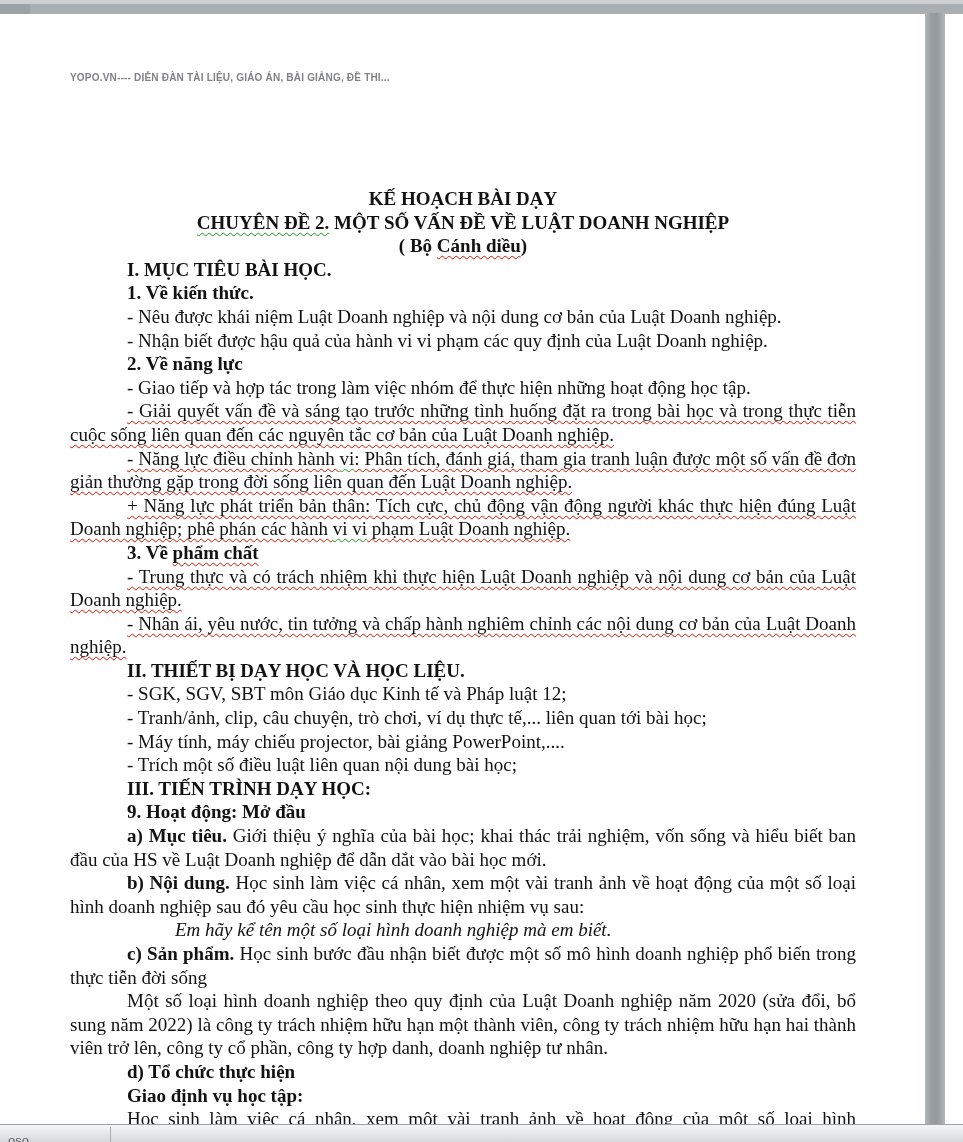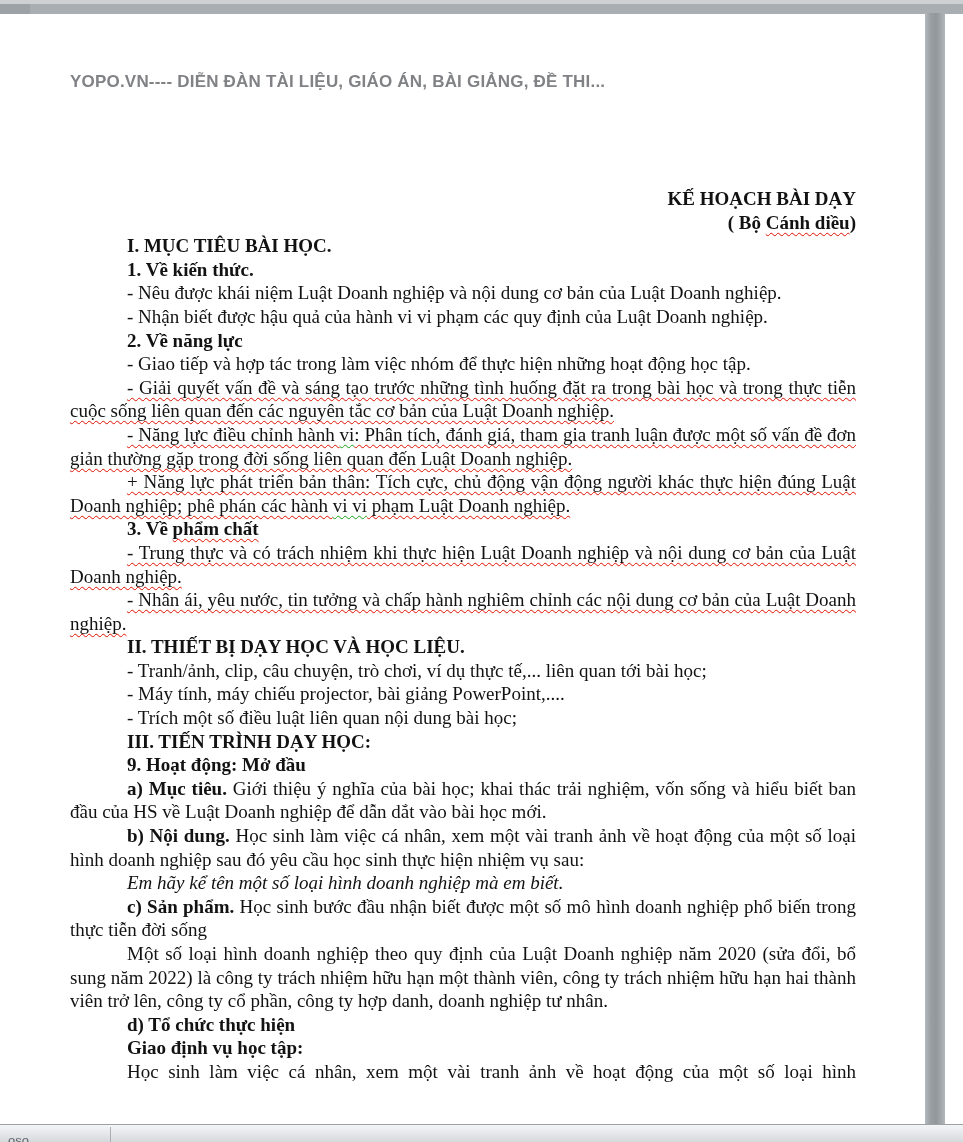--- a/index.html
+++ b/index.html
@@ -25,32 +25,32 @@
   .status-fragment{
     position:absolute;left:8px;top:8px;
     font:13px "Liberation Sans", sans-serif;color:#5f646b;
   }
   .status-divider{position:absolute;left:110px;top:2px;bottom:-2px;width:1px;background:#a9afb4;}
 
   
   .site-header{
     position:absolute;top:72px;left:70px;
     font-family:"Liberation Sans", sans-serif;
-    font-weight:bold;font-size:17px;color:#808285;letter-spacing:.2px;
+    font-weight:bold;font-size:10px;color:#808285;letter-spacing:.2px;
   }
   .doc{
     position:absolute;top:187px;left:70px;width:786px;
     font-size:19px;line-height:23.6px;color:#121212;
   }
   .doc p{margin:0;text-indent:57px;}
-  .doc p.align-center{text-align:right;text-indent:0;}
+  .doc p.align-center{text-align:center;text-indent:0;}
   .doc p.align-justify{text-align:justify;}
   .doc p.last-just{text-align-last:justify;}
   .b{font-weight:bold;}
-  .i{font-style:italic;}
+  .i{font-style:italic;margin-left:48px;}
   .u-red,.u-green{
     text-decoration-line:underline;
     text-decoration-style:wavy;
     text-decoration-thickness:1px;
     text-underline-offset:3px;
     text-decoration-skip-ink:none;
   }
   .u-red{text-decoration-color:#e01000;}
   .u-green{text-decoration-color:#16a016;}
 </style>
@@ -59,34 +59,36 @@
 
 <div class="top-edge-light"></div>
 <div class="top-edge"></div>
 <div class="top-edge-corner"></div>
 <div class="v-scrollbar"></div>
 
 <div>
   <div class="site-header">YOPO.VN---- DIỄN ĐÀN TÀI LIỆU, GIÁO ÁN, BÀI GIẢNG, ĐỀ THI...</div>
   <div class="doc">
       <p class="align-center"><span class="b">KẾ HOẠCH BÀI DẠY</span></p>
+      <p class="align-center"><span class="b u-green">CHUYÊN ĐỀ 2.</span><span class="b"> MỘT SỐ VẤN ĐỀ VỀ LUẬT DOANH NGHIỆP</span></p>
       <p class="align-center"><span class="b">( Bộ </span><span class="b u-red">Cánh diều</span><span class="b">)</span></p>
       <p class="align-left"><span class="b">I. MỤC TIÊU BÀI HỌC.</span></p>
       <p class="align-left"><span class="b">1. Về kiến thức.</span></p>
       <p class="align-justify"><span>- Nêu được khái niệm Luật Doanh nghiệp và nội dung cơ bản của Luật Doanh nghiệp.</span></p>
       <p class="align-justify"><span>- Nhận biết được hậu quả của hành vi vi phạm các quy định của Luật Doanh nghiệp.</span></p>
       <p class="align-left"><span class="b">2. Về năng lực</span></p>
       <p class="align-justify"><span>- Giao tiếp và hợp tác trong làm việc nhóm để thực hiện những hoạt động học tập.</span></p>
       <p class="align-justify"><span class="u-red">- Giải quyết vấn đề và sáng tạo trước những tình huống đặt ra trong bài học và trong thực tiễn cuộc sống liên quan đến các nguyên tắc cơ bản của Luật Doanh nghiệp.</span></p>
       <p class="align-justify"><span class="u-red">- Năng lực điều chỉnh hành </span><span class="u-green">vi</span><span class="u-red">: Phân tích, đánh giá, tham gia tranh luận được một số vấn đề đơn giản thường gặp trong đời sống liên quan đến Luật Doanh nghiệp.</span></p>
       <p class="align-justify"><span class="u-red">+ Năng lực phát triển bản thân: Tích cực, chủ động vận động người khác thực hiện đúng Luật Doanh nghiệp; phê phán các hành </span><span class="u-green">vi vi</span><span class="u-red"> phạm Luật Doanh nghiệp.</span></p>
       <p class="align-left"><span class="b">3. Về </span><span class="b u-red">phẩm chất</span></p>
       <p class="align-justify"><span class="u-red">- Trung thực và có trách nhiệm khi thực hiện Luật Doanh nghiệp và nội dung cơ bản của Luật Doanh nghiệp.</span></p>
       <p class="align-justify"><span class="u-red">- Nhân ái, yêu nước, tin tưởng và chấp hành nghiêm chỉnh các nội dung cơ bản của Luật Doanh nghiệp.</span></p>
       <p class="align-left"><span class="b">II. THIẾT BỊ DẠY HỌC VÀ HỌC LIỆU.</span></p>
+      <p class="align-left"><span>- SGK, SGV, SBT môn Giáo dục Kinh tế và Pháp luật 12;</span></p>
       <p class="align-left"><span>- Tranh/ảnh, clip, câu chuyện, trò chơi, ví dụ thực tế,... liên quan tới bài học;</span></p>
       <p class="align-left"><span>- Máy tính, máy chiếu projector, bài giảng PowerPoint,....</span></p>
       <p class="align-left"><span>- Trích một số điều luật liên quan nội dung bài học;</span></p>
       <p class="align-left"><span class="b">III. TIẾN TRÌNH DẠY HỌC:</span></p>
       <p class="align-left"><span class="b">9. Hoạt động: Mở đầu</span></p>
       <p class="align-justify"><span class="b">a) Mục tiêu.</span><span> Giới thiệu ý nghĩa của bài học; khai thác trải nghiệm, vốn sống và hiểu biết ban đầu của HS về Luật Doanh nghiệp để dẫn dắt vào bài học mới.</span></p>
       <p class="align-justify"><span class="b">b) Nội dung.</span><span> Học sinh làm việc cá nhân, xem một vài tranh ảnh về hoạt động của một số loại hình doanh nghiệp sau đó yêu cầu học sinh thực hiện nhiệm vụ sau:</span></p>
       <p class="align-left"><span class="i">Em hãy kể tên một số loại hình doanh nghiệp mà em biết.</span></p>
       <p class="align-justify"><span class="b">c) Sản phẩm.</span><span> Học sinh bước đầu nhận biết được một số mô hình doanh nghiệp phổ biến trong thực tiễn đời sống</span></p>
       <p class="align-justify"><span>Một số loại hình doanh nghiệp theo quy định của Luật Doanh nghiệp năm 2020 (sửa đổi, bổ sung năm 2022) là công ty trách nhiệm hữu hạn một thành viên, công ty trách nhiệm hữu hạn hai thành viên trở lên, công ty cổ phần, công ty hợp danh, doanh nghiệp tư nhân.</span></p>

